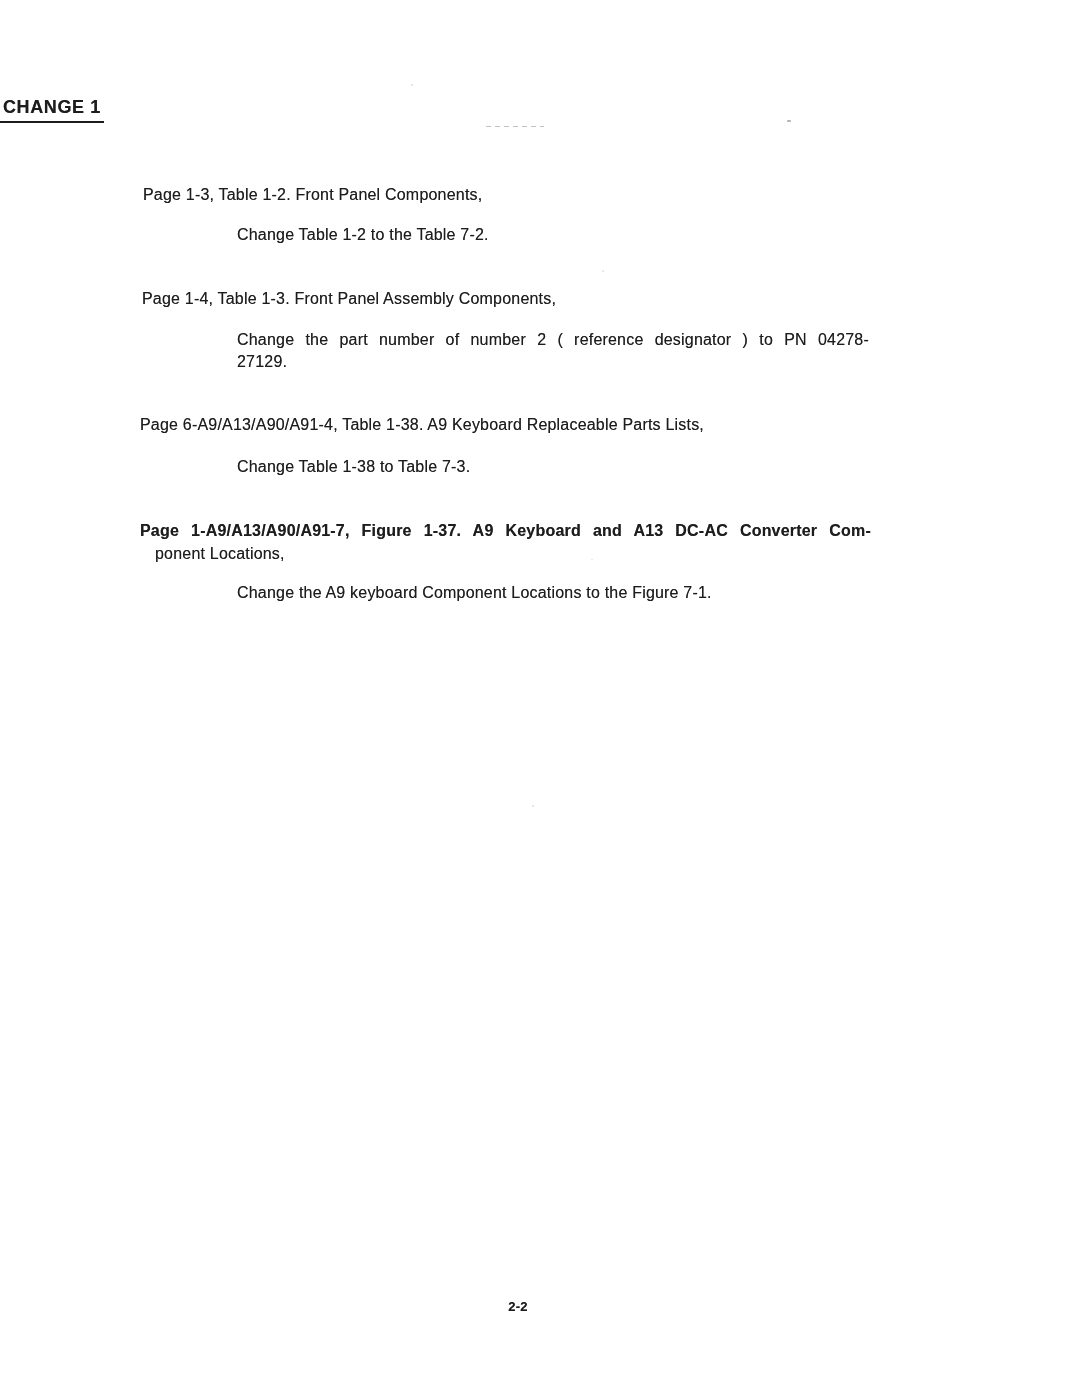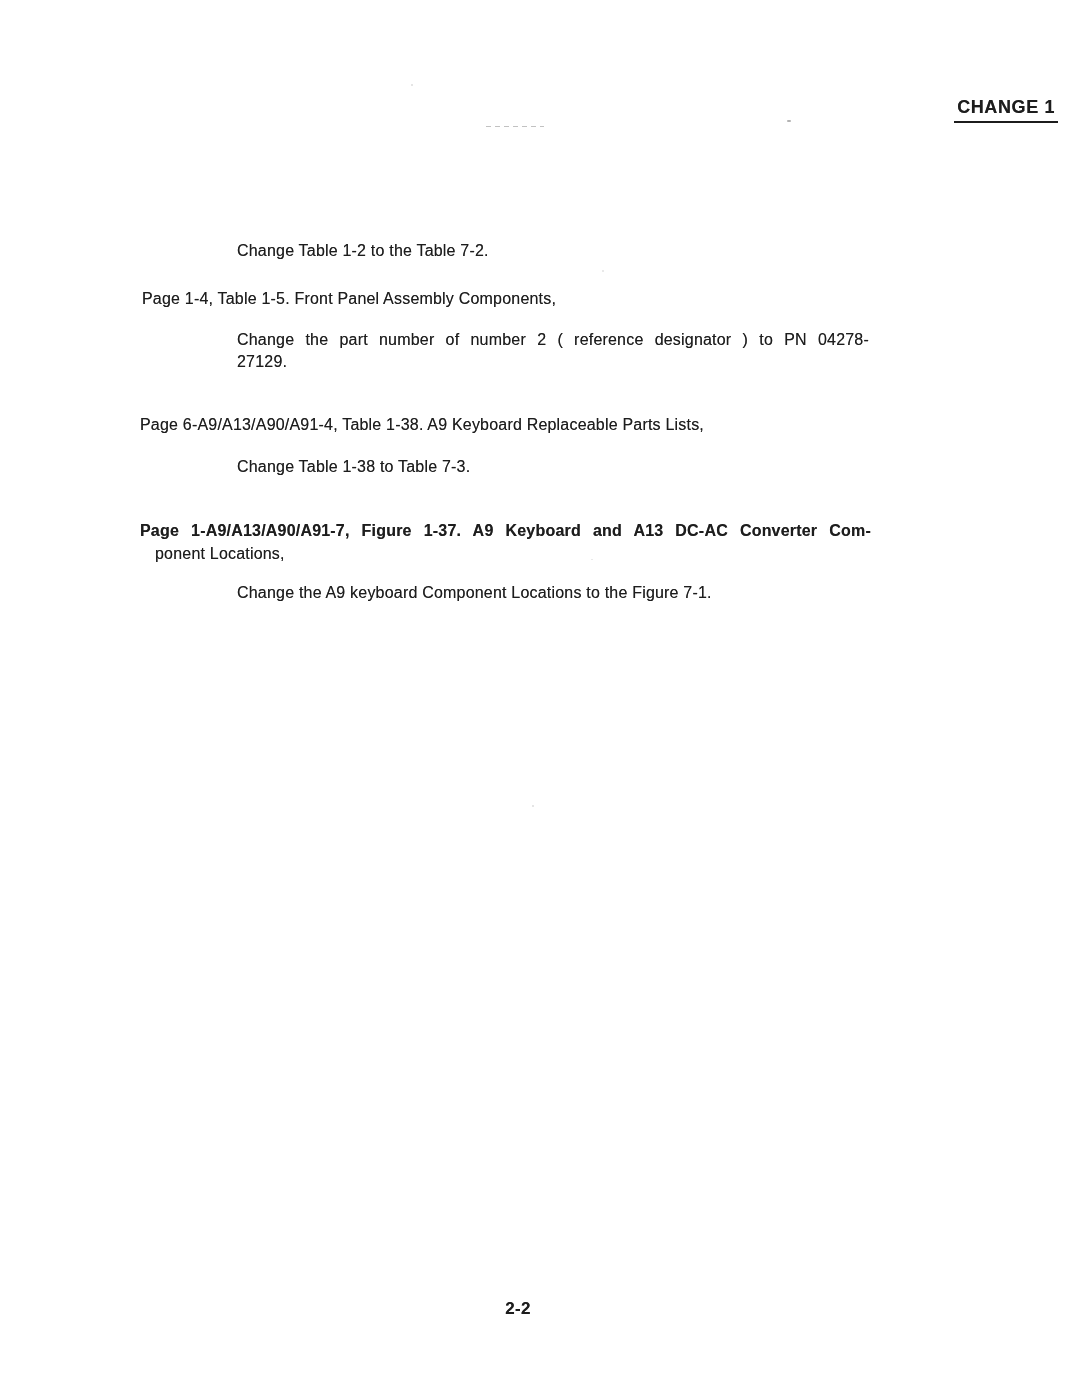--- a/index.html
+++ b/index.html
@@ -31,21 +31,21 @@
     white-space: normal;
     text-align: justify;
     text-align-last: justify;
     text-justify: inter-word;
   }
   .doc-header {
     position: absolute;
     top: 97px;
     left: 0;
     width: 1058px;
-    text-align: right;
+    text-align: left;
     font-size: 18px;
     font-weight: bold;
     letter-spacing: 0.6px;
     text-shadow: 0 0 0.5px rgba(0,0,0,0.6);
   }
   .doc-header .underlined {
     display: inline-block;
     border-bottom: 2px solid #1c1c1c;
     padding: 0 3px 3px 3px;
   }
@@ -57,21 +57,21 @@
     height: 1px;
     background: repeating-linear-gradient(90deg, #8f8f8f 0 5px, transparent 5px 9px);
     opacity: 0.55;
   }
   .footer-page-number {
     position: absolute;
     top: 1299px;
     left: 0;
     width: 1036px;
     text-align: center;
-    font-size: 17px;
+    font-size: 13px;
     font-weight: bold;
     letter-spacing: 0.3px;
     text-shadow: 0 0 0.5px rgba(0,0,0,0.6);
   }
   .speck {
     position: absolute;
     background: #9a9a9a;
     border-radius: 1px;
   }
   .speck-1 { left: 787px; top: 120px; width: 4px; height: 2px; opacity: 0.75; }
@@ -83,23 +83,24 @@
 </head>
 <body>
 
 <div class="page">
 
   <div class="doc-header">
     <span class="underlined">CHANGE 1</span>
   </div>
   <div class="underline-ghost"></div>
 
-  <div class="txt" style="left:237px; top:224px;margin-top:16px;">Change Table 1-2 to the Table 7-2.</div>
+  <div class="txt" style="left:143px; top:184px;">Page 1-3, Table 1-2. Front Panel Components,</div>
+  <div class="txt" style="left:237px; top:224px;">Change Table 1-2 to the Table 7-2.</div>
 
-  <div class="txt" style="left:142px; top:288px;">Page 1-4, Table 1-5. Front Panel Assembly Components,</div>
+  <div class="txt" style="left:142px; top:288px;">Page 1-4, Table 1-3. Front Panel Assembly Components,</div>
   <div class="txt justified" style="left:237px; top:329px; width:632px;">Change the part number of number 2 ( reference designator ) to PN 04278-</div>
   <div class="txt" style="left:237px; top:351px;">27129.</div>
 
   <div class="txt" style="left:140px; top:414px;">Page 6-A9/A13/A90/A91-4, Table 1-38. A9 Keyboard Replaceable Parts Lists,</div>
   <div class="txt" style="left:237px; top:456px;text-align:center;">Change Table 1-38 to Table 7-3.</div>
 
   <div class="txt justified" style="left:140px; top:520px; width:731px;font-weight:bold;">Page 1-A9/A13/A90/A91-7, Figure 1-37. A9 Keyboard and A13 DC-AC Converter Com-</div>
   <div class="txt" style="left:155px; top:543px;">ponent Locations,</div>
   <div class="txt" style="left:237px; top:582px;">Change the A9 keyboard Component Locations to the Figure 7-1.</div>
 

